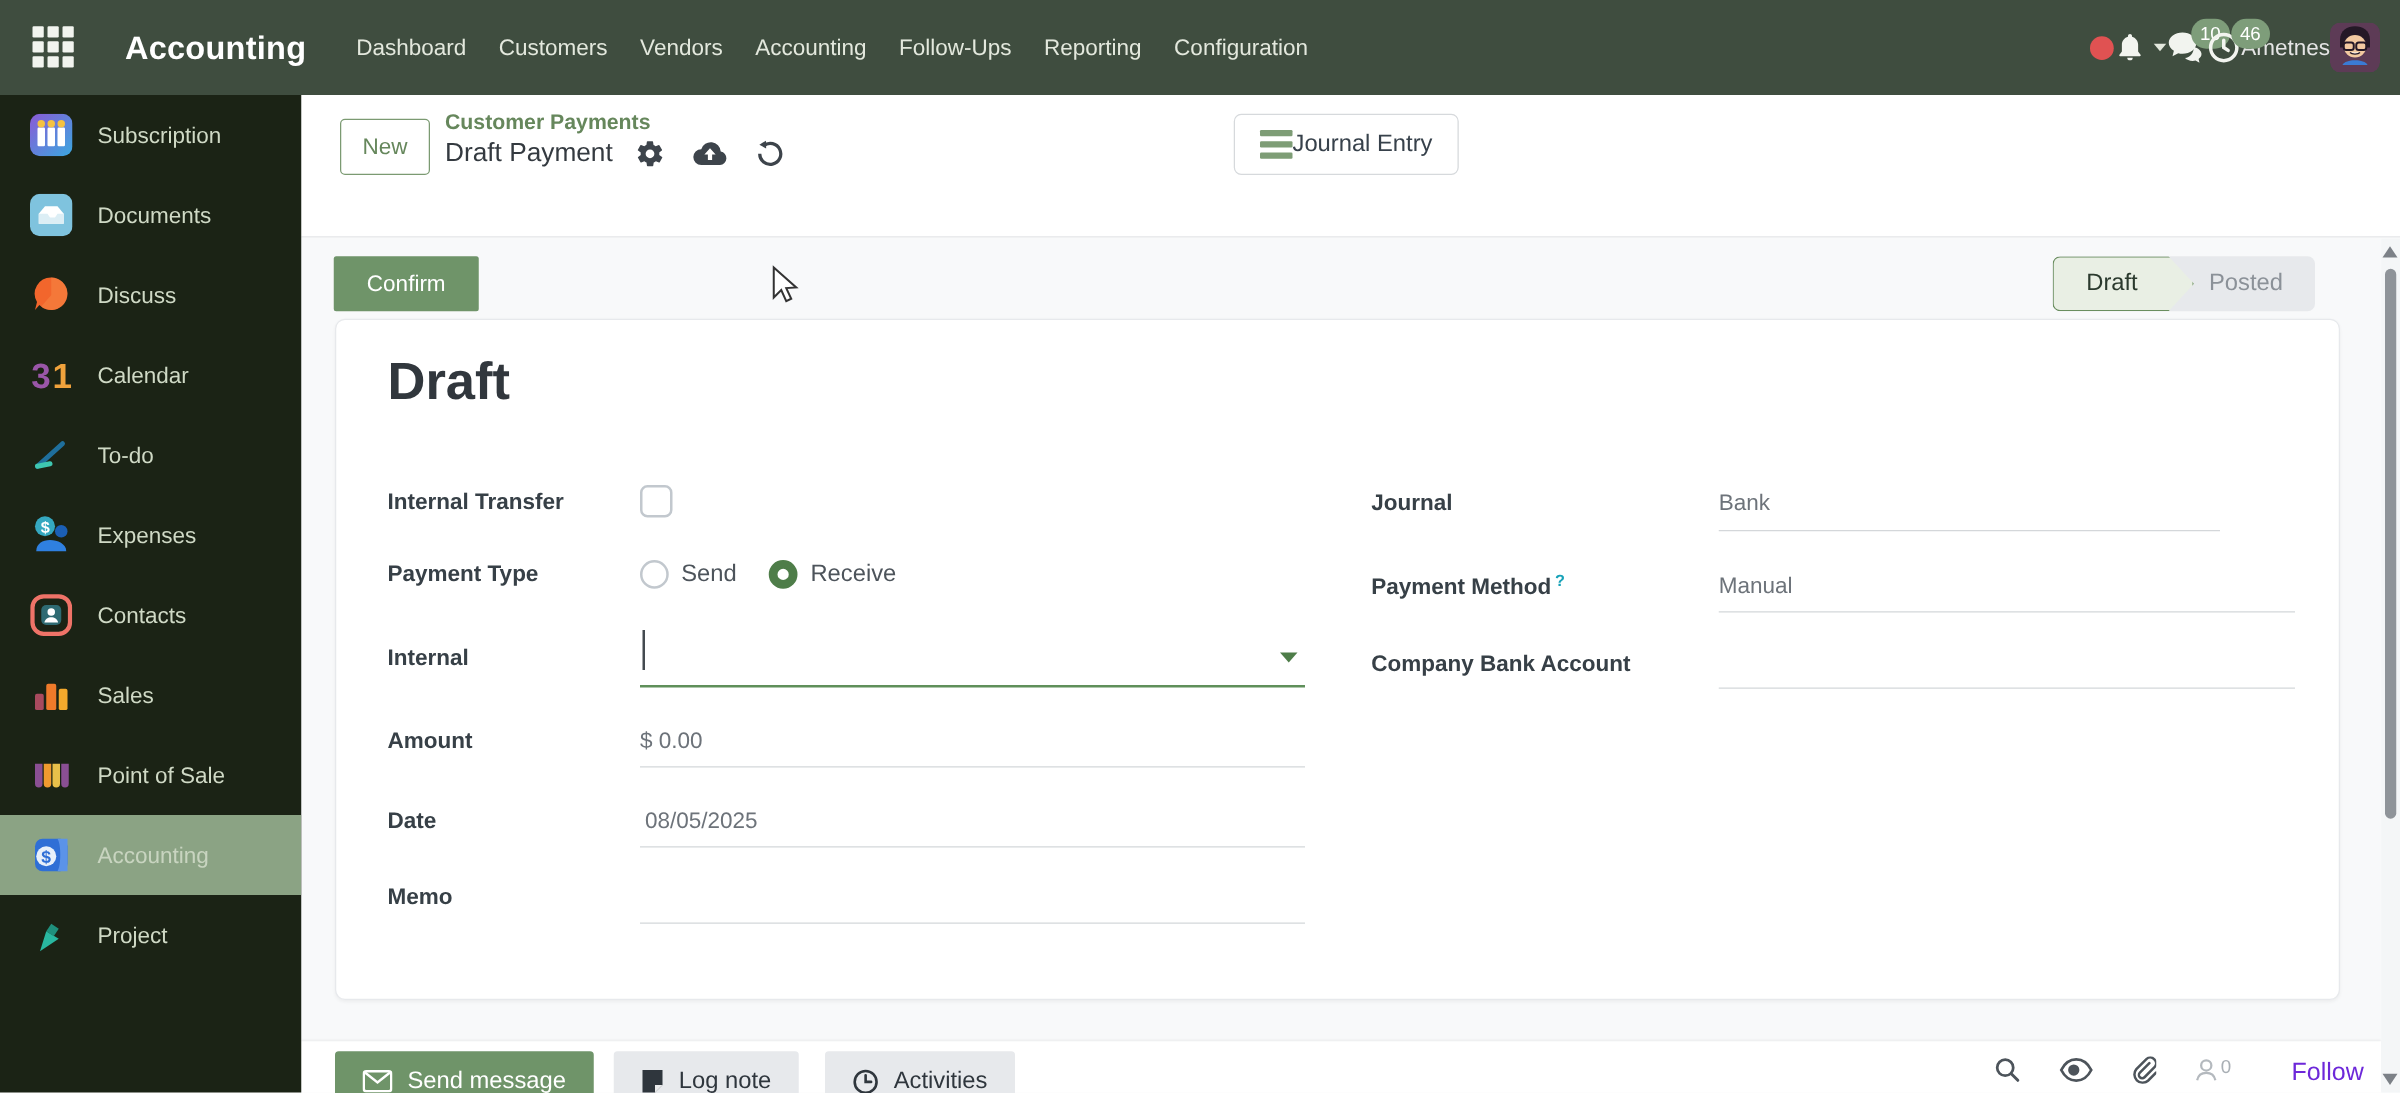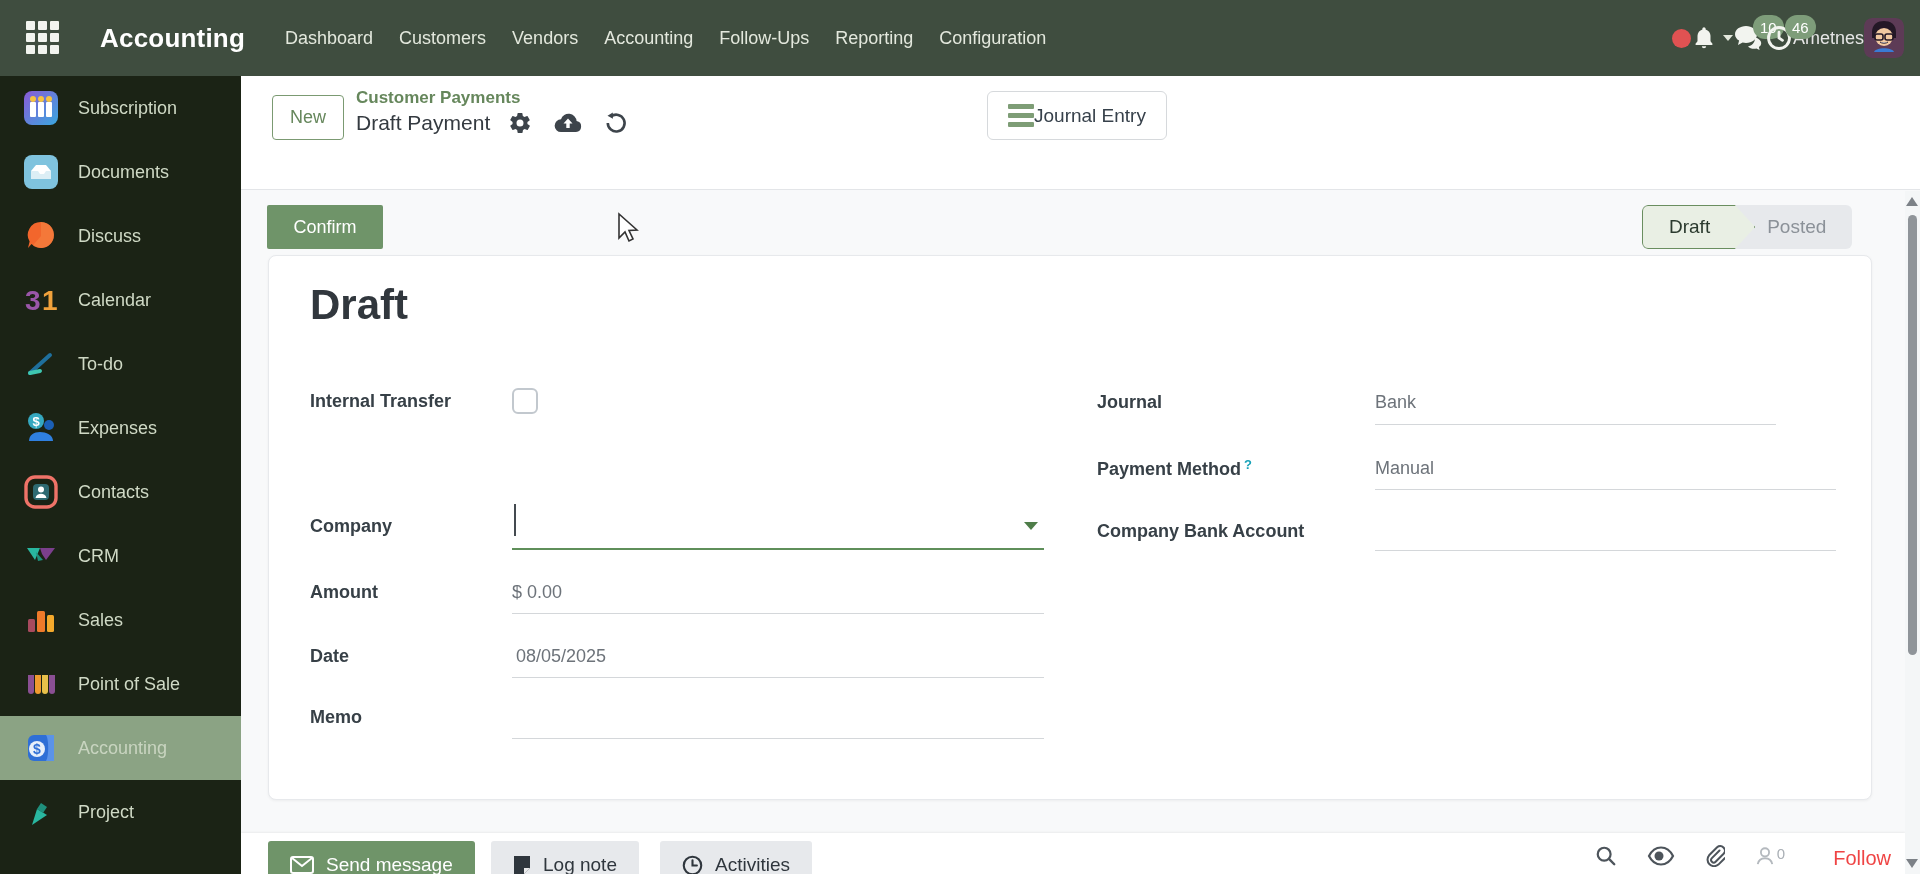--- a/index.html
+++ b/index.html
@@ -66,21 +66,21 @@
   .dd-caret { width:0; height:0; border-left:7px solid transparent; border-right:7px solid transparent; border-top:8px solid #4e7d49; position:absolute; cursor:pointer; }
   .text-caret { position:absolute; width:1.5px; height:32px; background:#444a50; }
 
   
   #chatter { position:absolute; left:0; top:757px; width:1664px; height:41px; background:#fff; box-shadow:0 -1px 2px rgba(0,0,0,.06); }
   .chat-btn { position:absolute; top:8px; height:48px; border:none; border-radius:3px; font-size:19px; display:flex; align-items:center; gap:12px; padding:0 22px; cursor:pointer; }
   .chat-btn.green { background:#6f9469; color:#fff; }
   .chat-btn.gray { background:#e7e9ec; color:#2f363d; }
   .chatter-icons { position:absolute; right:120px; top:12px; display:flex; align-items:center; gap:30px; }
   .c-icon { cursor:pointer; display:flex; align-items:flex-start; }
-  .follow-label { position:absolute; right:14px; top:14px; font-size:20px; color:#ef4444; cursor:pointer; }
+  .follow-label { position:absolute; right:14px; top:14px; font-size:20px; color:#6d28d9; cursor:pointer; }
   .sup0 { font-size:15px; color:#a9afb5; margin-left:2px; }
 
   
   #scrollbar { position:absolute; right:0; top:115px; width:15px; height:683px; background:#f4f6f7; }
   #scrollbar .arrow-up, #scrollbar .arrow-down { position:absolute; left:1px; width:0; height:0; border-left:6px solid transparent; border-right:6px solid transparent; cursor:pointer; }
   #scrollbar .arrow-up { top:6px; border-bottom:9px solid #7c8187; }
   #scrollbar .arrow-down { bottom:6px; border-top:9px solid #7c8187; }
   #scrollbar .thumb { position:absolute; left:3px; top:24px; width:9px; height:440px; background:#8f9499; border-radius:5px; cursor:pointer; }
 
   
@@ -206,28 +206,20 @@
     <span class="side-label">Expenses</span>
   </div>
   <div class="side-item">
     <svg class="app-icon" viewBox="0 0 34 34">
       <rect x="2" y="2" width="30" height="30" rx="9" fill="none" stroke="#ef7368" stroke-width="3.4"></rect>
       <rect x="9" y="9" width="16" height="16" rx="4" fill="#2e6a72"></rect>
       <circle cx="17" cy="14.5" r="3" fill="#fff"></circle>
         <path d="M11.5 23c.6-3 3-4.3 5.5-4.3s4.9 1.3 5.5 4.3z" fill="#fff"></path>
     </svg>
     <span class="side-label">Contacts</span>
-  </div>
-  <div class="side-item">
-    <svg class="app-icon" viewBox="0 0 34 34">
-      <path d="M3 9h13l-5 12z" fill="#29b7a0"></path>
-      <path d="M16 9h15l-9 12-4-6z" fill="#7b3f8c"></path>
-      <path d="M12 13l7 8-5 1z" fill="#1f8f7c"></path>
-    </svg>
-    <span class="side-label">CRM</span>
   </div>
   <div class="side-item">
     <svg class="app-icon" viewBox="0 0 34 34">
       <rect x="4" y="16" width="7" height="13" rx="1.5" fill="#a84a5e"></rect>
       <rect x="13" y="8" width="8" height="21" rx="1.5" fill="#ef7a2a"></rect>
       <rect x="23" y="12" width="7" height="17" rx="1.5" fill="#f4a92c"></rect>
     </svg>
     <span class="side-label">Sales</span>
   </div>
   <div class="side-item">
@@ -303,23 +295,30 @@
   </div>
 
   <div id="form-card">
     <div class="form-title">Draft</div>
 
     <div class="frow" style="left:41px; top:132px;">
       <span class="flabel" style="width:202px;">Internal Transfer</span>
       <span class="checkbox"></span>
     </div>
 
+    <div class="frow" style="left:41px; top:192px;">
+      <span class="flabel" style="width:202px;">Payment Type</span>
+      <span class="radio off"></span>
+      <span class="radio-label">Send</span>
+      <span class="radio on"></span>
+      <span class="radio-label">Receive</span>
+    </div>
 
     <div class="frow" style="left:41px; top:260px;">
-      <span class="flabel" style="width:202px;">Company</span>
+      <span class="flabel" style="width:202px;">Internal</span>
       <span class="fvalue"></span>
     </div>
     <span class="text-caret" style="left:245px; top:248px;"></span>
     <div class="underline green" style="left:243px; top:292px; width:532px;"></div>
     <span class="dd-caret" style="left:755px; top:266px;"></span>
 
     <div class="frow" style="left:41px; top:326px;">
       <span class="flabel" style="width:202px;">Amount</span>
       <span class="fvalue">$ 0.00</span>
     </div>

